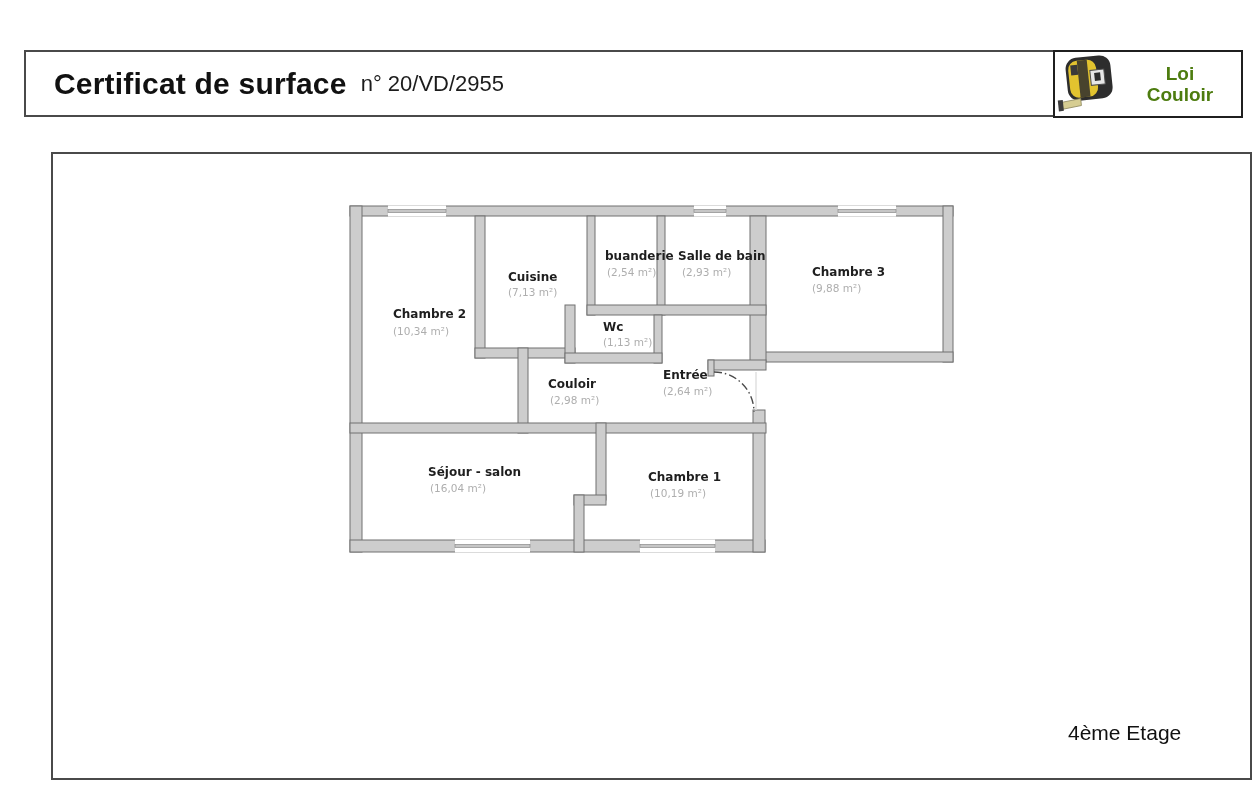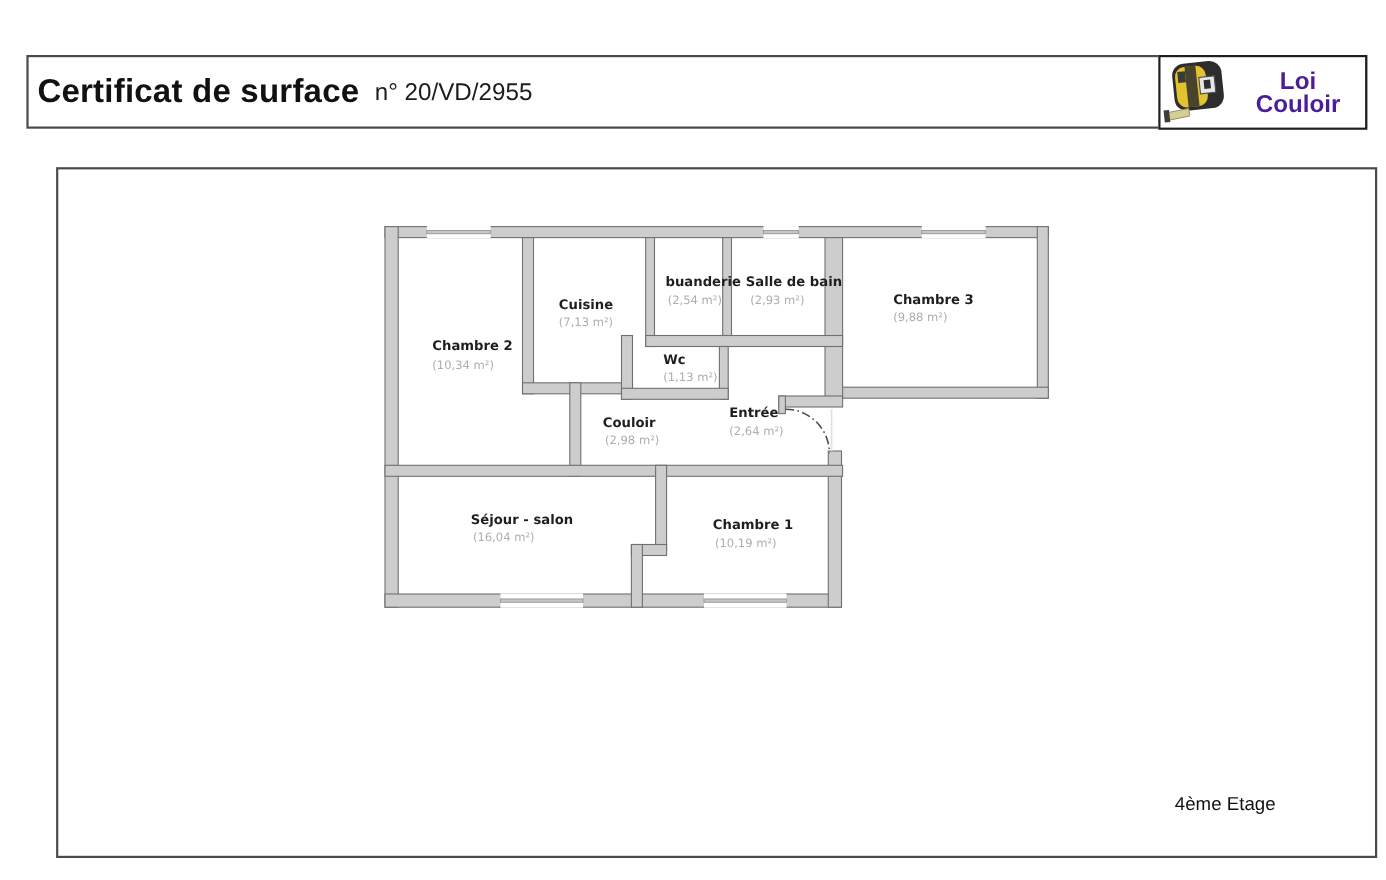--- a/index.html
+++ b/index.html
@@ -3,37 +3,37 @@
 <meta charset="utf-8">
 <style>
   html,body{margin:0;padding:0;background:#fff;}
   #page{position:relative;width:1260px;height:800px;background:#ffffff;overflow:hidden;
         font-family:"Liberation Sans",sans-serif;}
 
   
   .header-bar{position:absolute;left:24px;top:50px;width:1219px;height:67px;
               border:2px solid #4a4a4a;box-sizing:border-box;background:#fff;
               display:flex;align-items:center;}
-  .doc-title{font-size:30px;font-weight:bold;color:#111;margin-left:8px;letter-spacing:0.2px;}
+  .doc-title{font-size:30px;font-weight:bold;color:#111;margin-left:28px;letter-spacing:0.2px;}
   .doc-number{font-size:22px;color:#1c1c1c;margin-left:14px;margin-top:0;}
 
   
   .logo-box{position:absolute;left:1053px;top:50px;width:190px;height:68px;
             border:2px solid #1f1f1f;box-sizing:border-box;background:#fff;
             display:flex;align-items:center;}
-  .logo-text{flex:1;text-align:center;font-weight:bold;font-size:22px;line-height:21px;
-             color:#4c1d95;}
+  .logo-text{flex:1;text-align:center;font-weight:bold;font-size:19px;line-height:21px;
+             color:#4d7c0f;}
 
   
   .main-box{position:absolute;left:51px;top:152px;width:1201px;height:628px;
             border:2px solid #4a4a4a;box-sizing:border-box;background:#fff;}
 
   .floorplan{position:absolute;left:345px;top:200px;width:615px;height:360px;}
 
-  .floor-label{position:absolute;left:1068px;top:721px;font-size:17px;color:#111;}
+  .floor-label{position:absolute;left:1068px;top:721px;font-size:21px;color:#111;}
 
   .room-name{font-family:"DejaVu Sans","Liberation Sans",sans-serif;
              font-size:12px;font-weight:bold;fill:#1e1e1e;}
   .room-area{font-family:"DejaVu Sans","Liberation Sans",sans-serif;
              font-size:10.5px;fill:#aeaeae;}
   .wall{fill:#cdcdcd;stroke:#707070;stroke-width:1;}
   .win-gap{fill:#ffffff;}
   .win-line{fill:#c6c6c6;stroke:#8a8a8a;stroke-width:0.7;}
 </style>
 </head>

